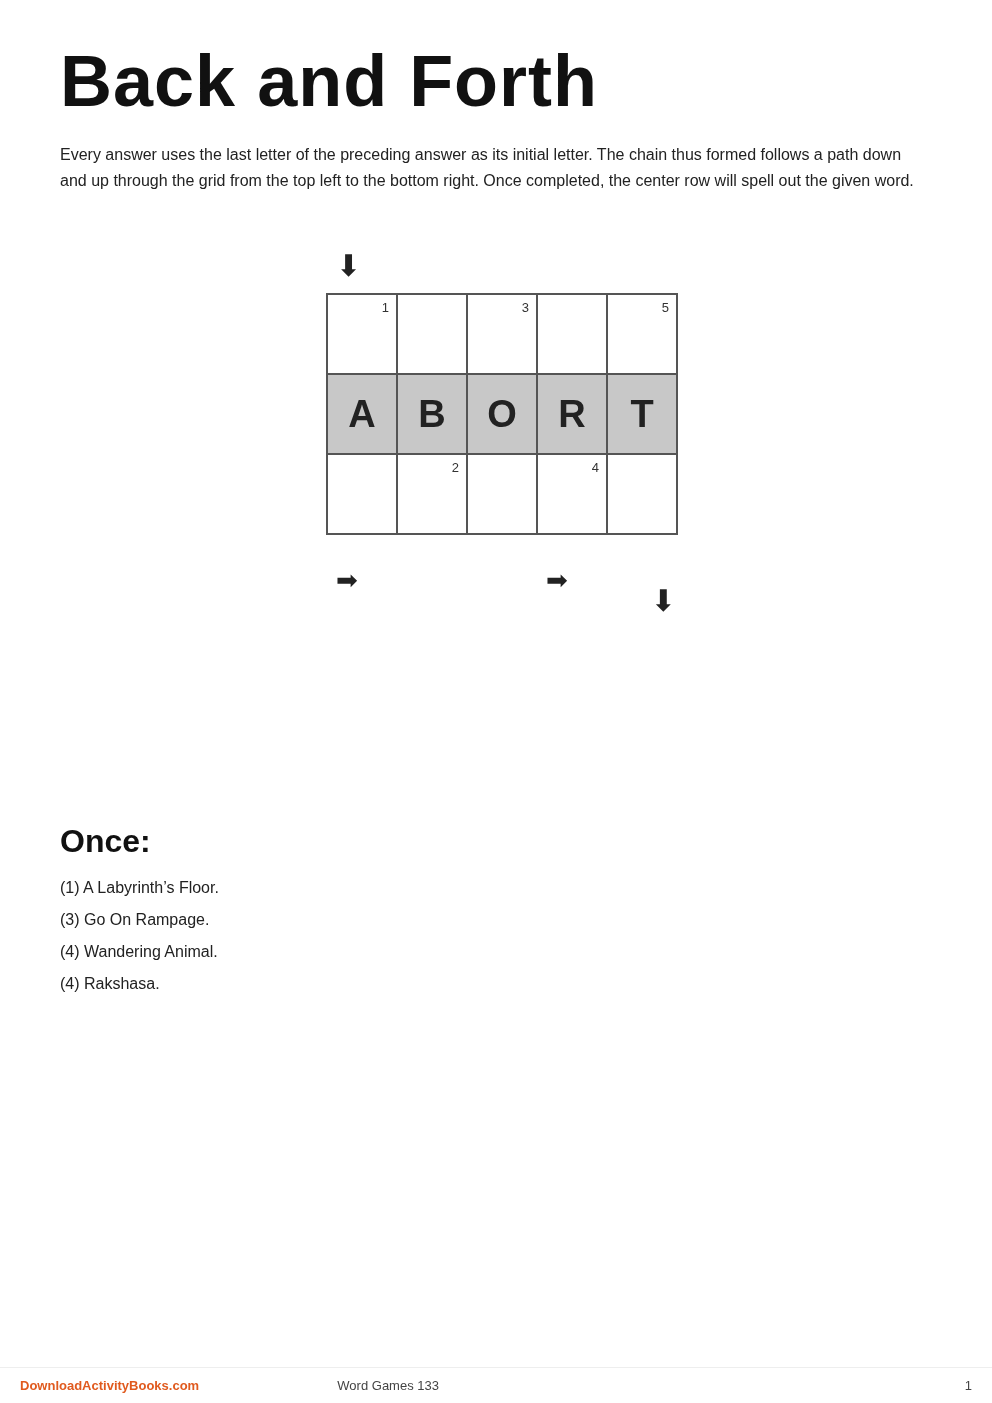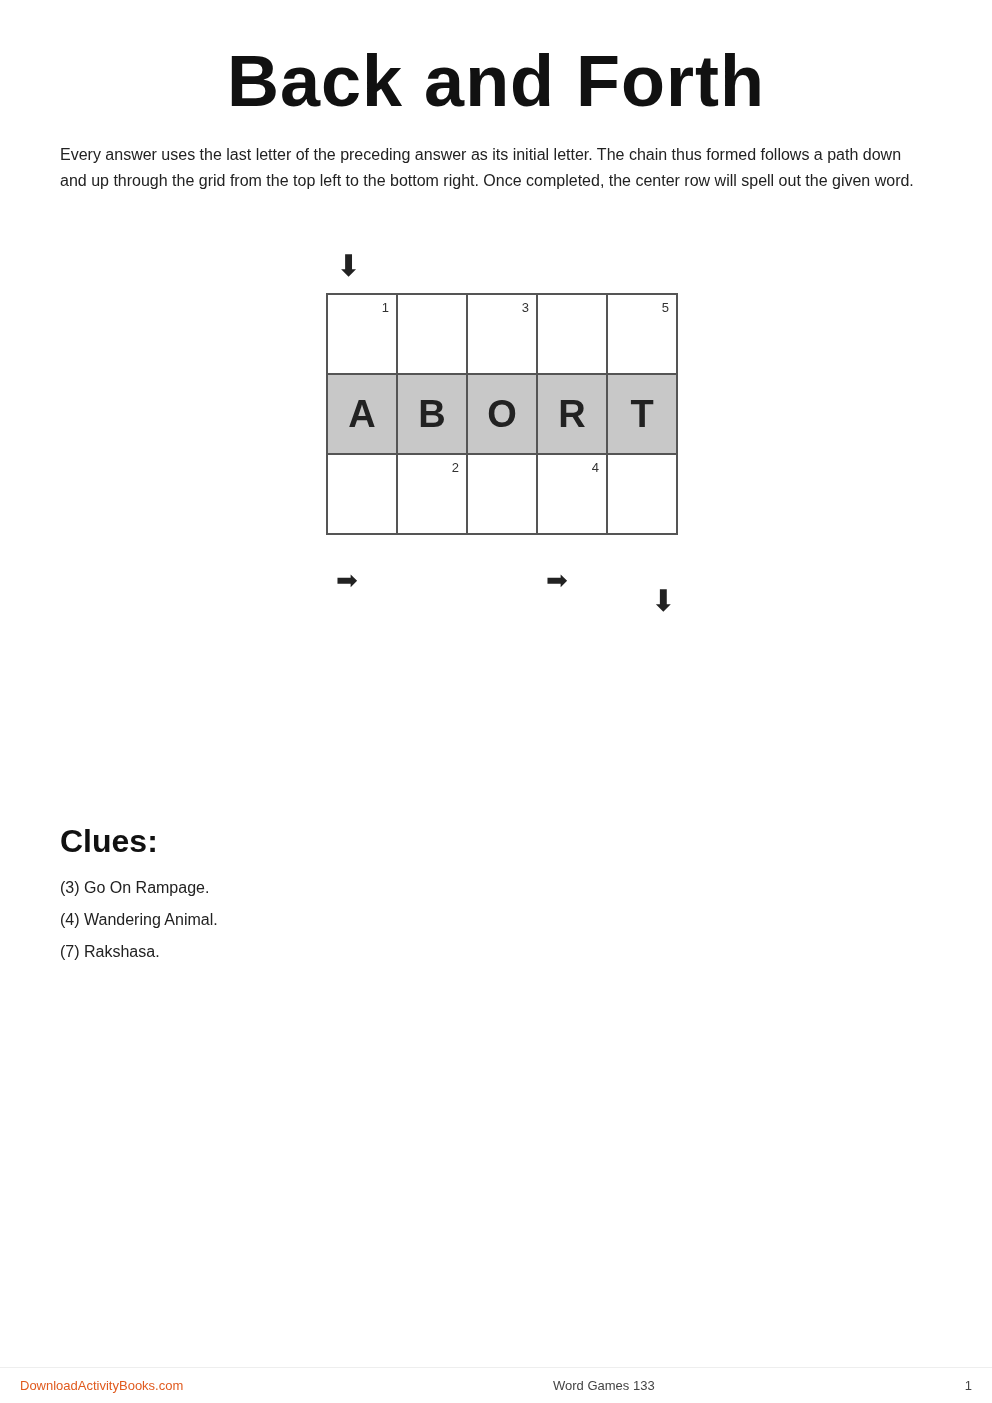--- a/index.html
+++ b/index.html
@@ -15,21 +15,20 @@
       min-height: 1403px;
       position: relative;
       padding: 40px 60px 60px 60px;
       color: #222;
     }
 
     .page-title {
       font-family: 'Arial Black', Arial, sans-serif;
       font-weight: 900;
       font-size: 72px;
-      text-align: center;
       margin-bottom: 20px;
       letter-spacing: 1px;
       color: #111;
     }
 
     .description {
       font-size: 16px;
       line-height: 1.6;
       color: #222;
     }
@@ -62,30 +61,30 @@
       height: 36px;
       background: #fff;
       border-top: 1px solid #eee;
       display: flex;
       align-items: center;
       padding: 0 20px;
     }
 
     .footer-left {
       font-size: 13px;
-      font-weight: normal;
+      font-weight: bold;
       color: #e05a1e;
       flex: 1;
     }
 
     .footer-center {
       font-size: 13px;
       color: #444;
       flex: 1;
-      text-align: right;
+      text-align: left;
     }
 
     .footer-right {
       font-size: 13px;
       color: #444;
       flex: 1;
       text-align: right;
     }
 
     
@@ -238,23 +237,24 @@
         </td>
         <td></td>
       </tr>
     </tbody>
       </table>
 
   </div>
 </div>
 
 <div class="clues-section">
-  <div class="clues-title">Clues:</div>
+  <div class="clues-title">Once:</div>
+  <div class="clue-item">(1) A Labyrinth’s Floor.</div>
   <div class="clue-item">(3) Go On Rampage.</div>
   <div class="clue-item">(4) Wandering Animal.</div>
-  <div class="clue-item">(7) Rakshasa.</div>
+  <div class="clue-item">(4) Rakshasa.</div>
 </div>
 
 <div class="footer">
   <div class="footer-left">DownloadActivityBooks.com</div>
   <div class="footer-center">Word Games 133</div>
   <div class="footer-right">1</div>
 </div>
 
 </body></html>

